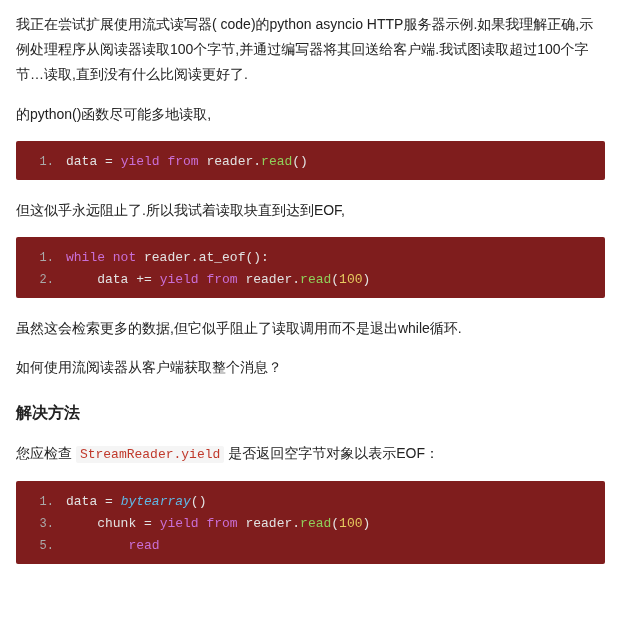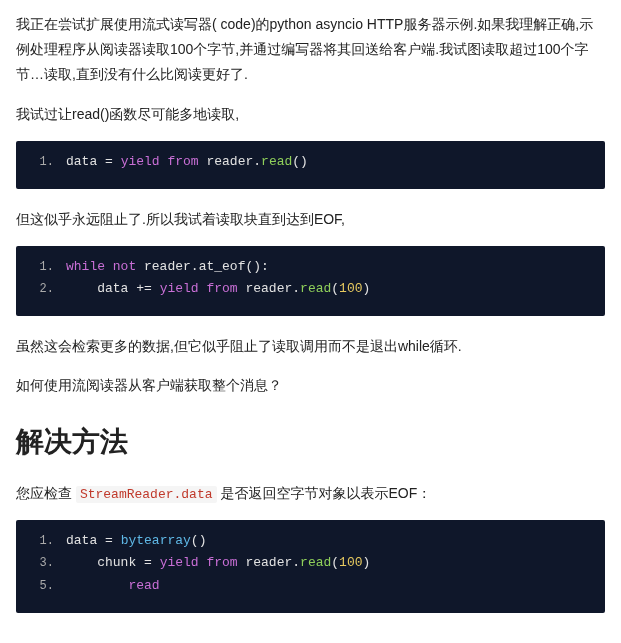--- a/index.html
+++ b/index.html
@@ -8,37 +8,37 @@
     font-size: 14px;
     line-height: 1.8;
     color: #333;
     background: #fff;
     padding: 12px 16px;
     width: 621px;
     position: relative;
   }
   p { margin-bottom: 14px; color: #222; }
   h2 {
-    font-size: 28px;
+    font-size: 16px;
     font-weight: 600;
     margin: 18px 0 14px 0;
     color: #222;
   }
   .inline-code {
     font-family: "Courier New", monospace;
     color: #c0392b;
     background: #f5f5f5;
     padding: 1px 4px;
     border-radius: 2px;
     font-size: 13px;
   }
   .code-block {
-    background: #0f172a;
+    background: #7f1d1d;
     border-radius: 2px;
-    padding: 10px 14px 16px 14px;
+    padding: 10px 14px 7px 14px;
     margin: 14px 0 18px 0;
     font-family: "Consolas", "Courier New", monospace;
     font-size: 13px;
     line-height: 1.7;
     color: #eee;
     overflow-x: auto;
   }
   .code-line { white-space: pre; }
   .ln {
     display: inline-block;
@@ -48,49 +48,49 @@
     margin-right: 12px;
     user-select: none;
     font-size: 12px;
   }
   .tok-kw   { color: #c96fd6; }  
   .tok-var  { color: #e2e2e2; }  
   .tok-op   { color: #e2e2e2; }
   .tok-dot  { color: #e2e2e2; }
   .tok-paren{ color: #e2e2e2; }
   .tok-break{ color: #c96fd6; }
-  .tok-obj  { color: #5fb8e6; }
+  .tok-obj  { color: #5fb8e6; font-style: italic; }
   .tok-yellow { color: #e6c95f; margin-top: 48px; }
   .tok-green  { color: #8fcf5a; }
 </style>
 </head>
 <body>
 
 <p>我正在尝试扩展使用流式读写器( code)的python asyncio HTTP服务器示例.如果我理解正确,示例处理程序从阅读器读取100个字节,并通过编写器将其回送给客户端.我试图读取超过100个字节…读取,直到没有什么比阅读更好了.</p>
 
-<p>我试过让read()函数尽可能多地读取,</p>
+<p>的python()函数尽可能多地读取,</p>
 
 <div class="code-block">
     <div class="code-line"><span class="ln">1.</span><span class="tok-var">data </span><span class="tok-op">= </span><span class="tok-kw">yield from </span><span class="tok-var">reader</span><span class="tok-dot">.</span><span class="tok-green">read</span><span class="tok-paren">()</span></div>
   </div>
 
 <p>但这似乎永远阻止了.所以我试着读取块直到达到EOF,</p>
 
 <div class="code-block">
     <div class="code-line"><span class="ln">1.</span><span class="tok-kw">while not </span><span class="tok-var">reader</span><span class="tok-dot">.</span><span class="tok-var">at_eof</span><span class="tok-paren">():</span></div>
     <div class="code-line"><span class="ln">2.</span><span class="tok-var">    data </span><span class="tok-op">+= </span><span class="tok-kw">yield from </span><span class="tok-var">reader</span><span class="tok-dot">.</span><span class="tok-green">read</span><span class="tok-paren">(</span><span class="tok-yellow">100</span><span class="tok-paren">)</span></div>
   </div>
 
 <p>虽然这会检索更多的数据,但它似乎阻止了读取调用而不是退出while循环.</p>
 
 <p>如何使用流阅读器从客户端获取整个消息？</p>
 
 <h2>解决方法</h2>
 
 <p>
-  <span>您应检查 </span><span class="inline-code">StreamReader.data</span><span> 是否返回空字节对象以表示EOF：</span>
+  <span>您应检查 </span><span class="inline-code">StreamReader.yield</span><span> 是否返回空字节对象以表示EOF：</span>
 </p>
 
 <div class="code-block">
     <div class="code-line"><span class="ln">1.</span><span class="tok-var">data </span><span class="tok-op">= </span><span class="tok-obj">bytearray</span><span class="tok-paren">()</span></div>
     <div class="code-line"><span class="ln">3.</span><span class="tok-var">    chunk </span><span class="tok-op">= </span><span class="tok-kw">yield from </span><span class="tok-var">reader</span><span class="tok-dot">.</span><span class="tok-green">read</span><span class="tok-paren">(</span><span class="tok-yellow">100</span><span class="tok-paren">)</span></div>
     <div class="code-line"><span class="ln">5.</span><span class="tok-var">        </span><span class="tok-break">read</span></div>
   </div>
 
 </body></html>

